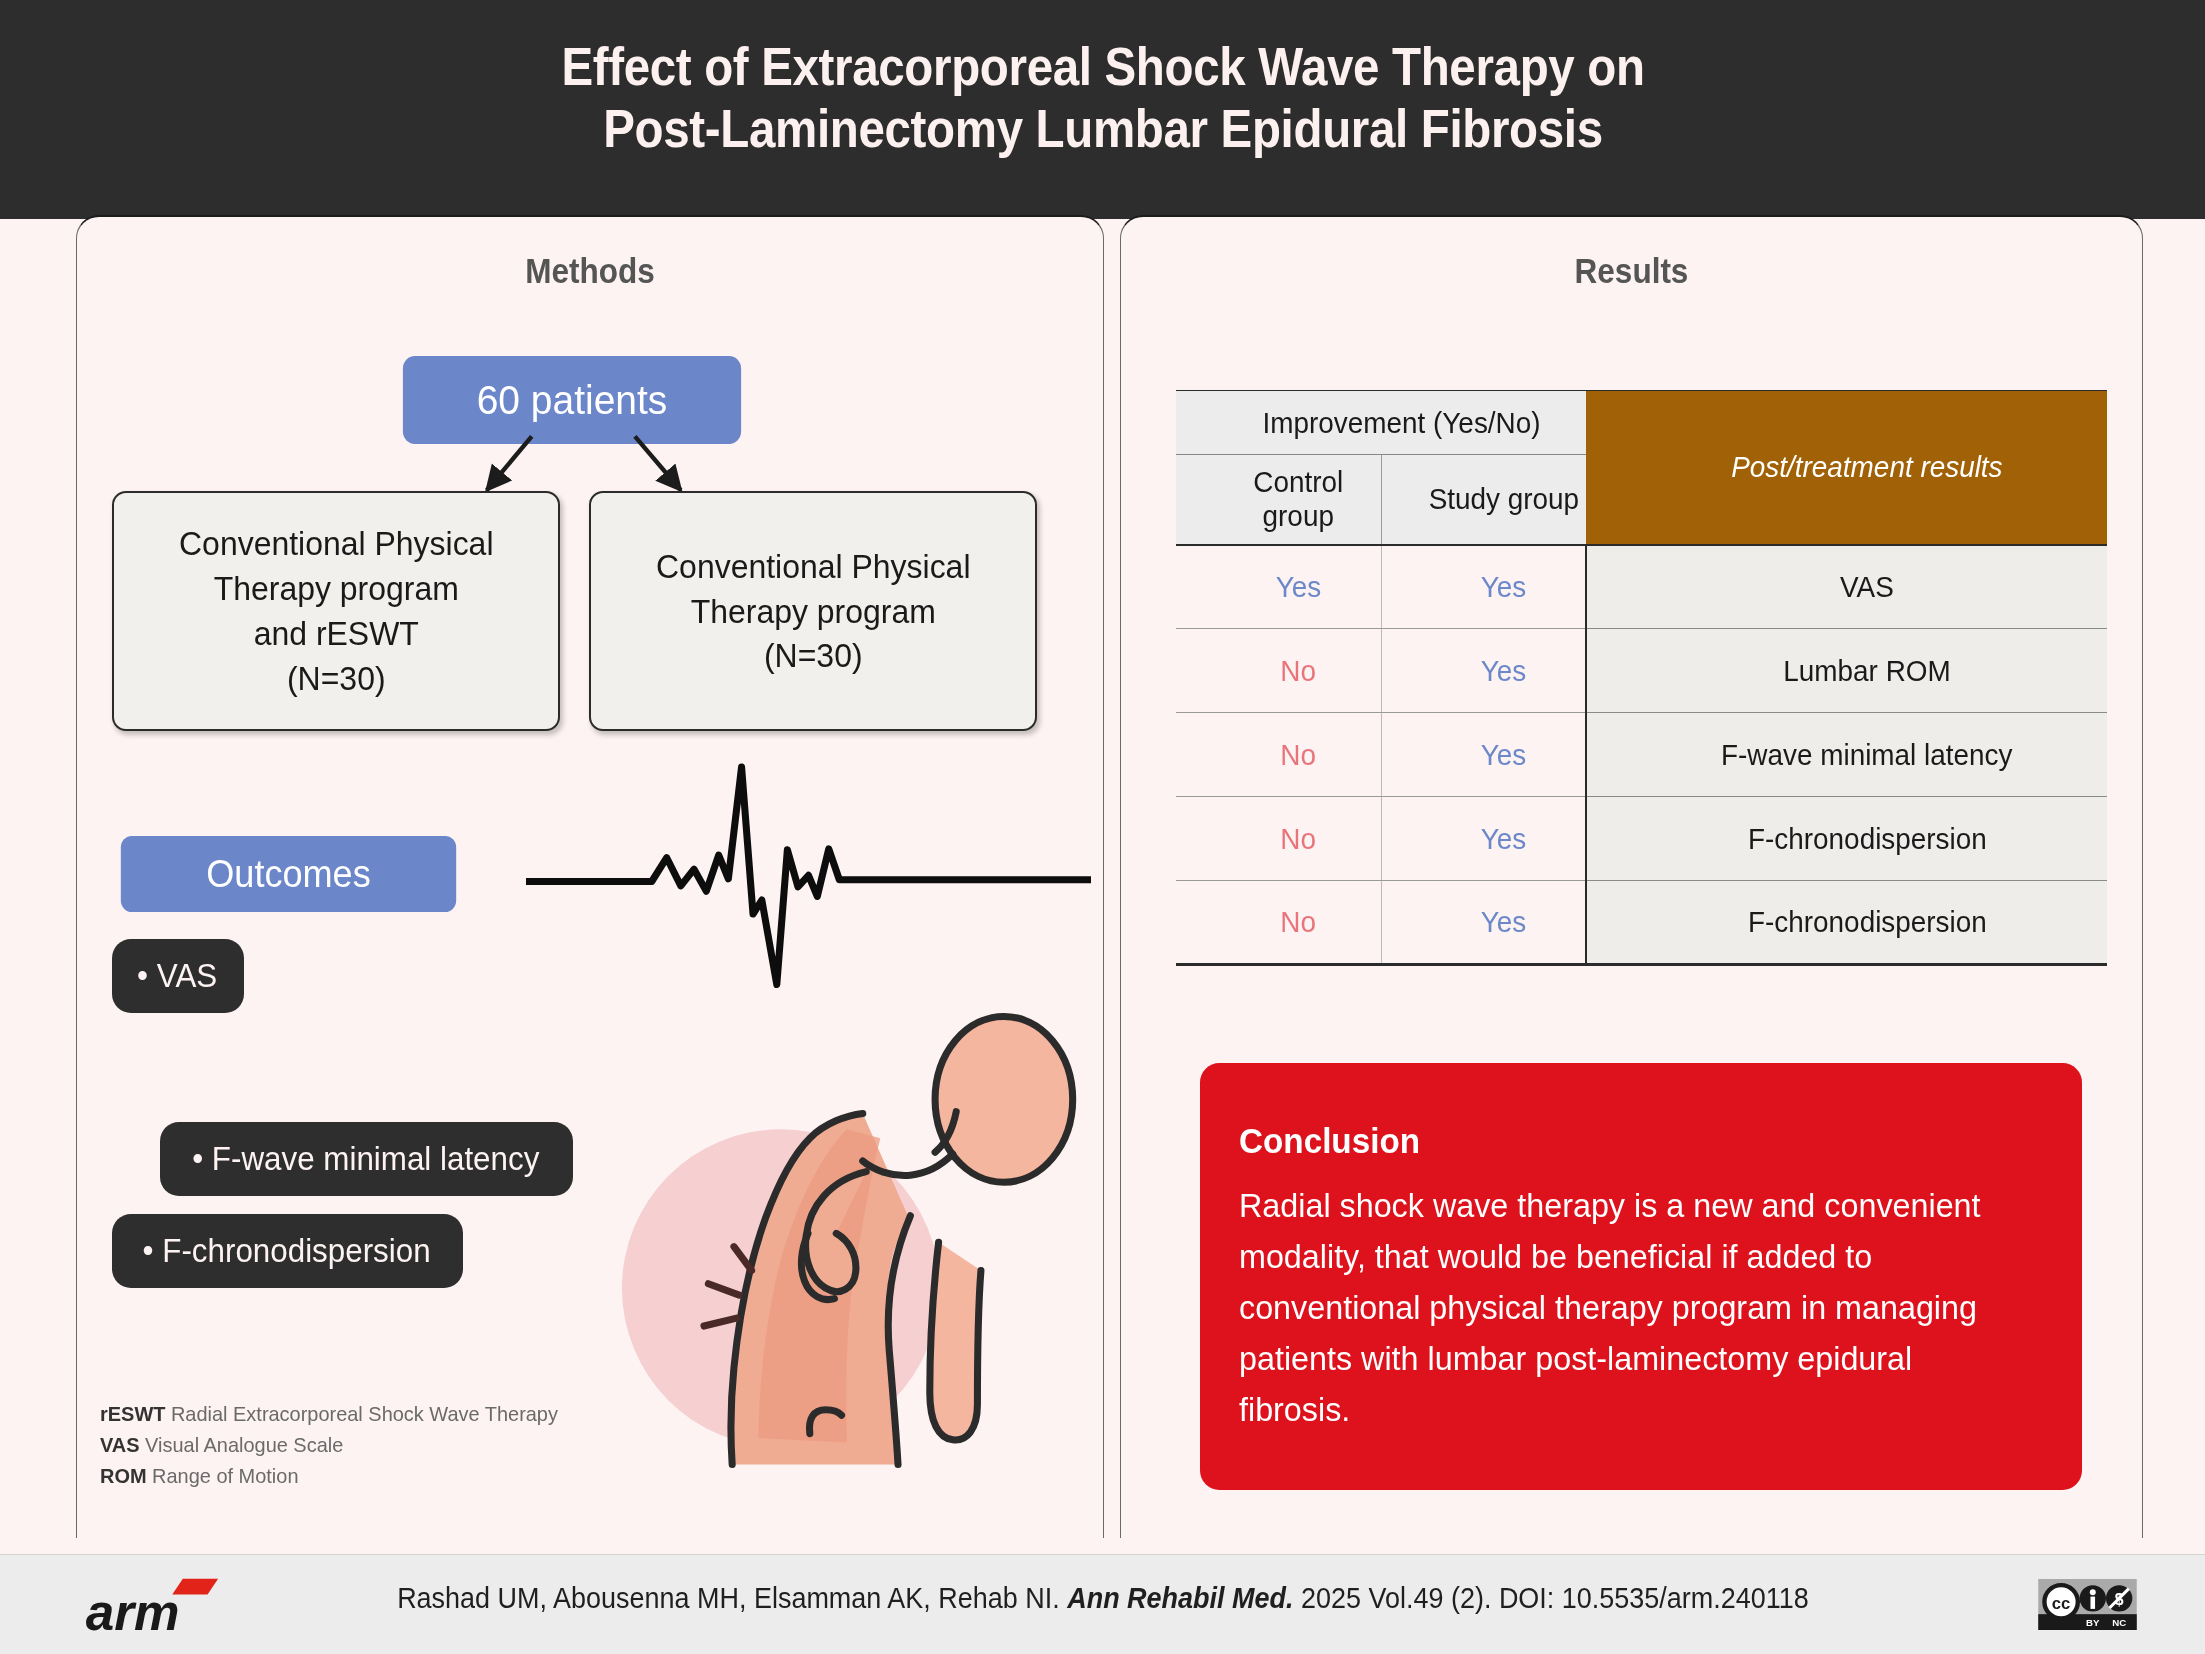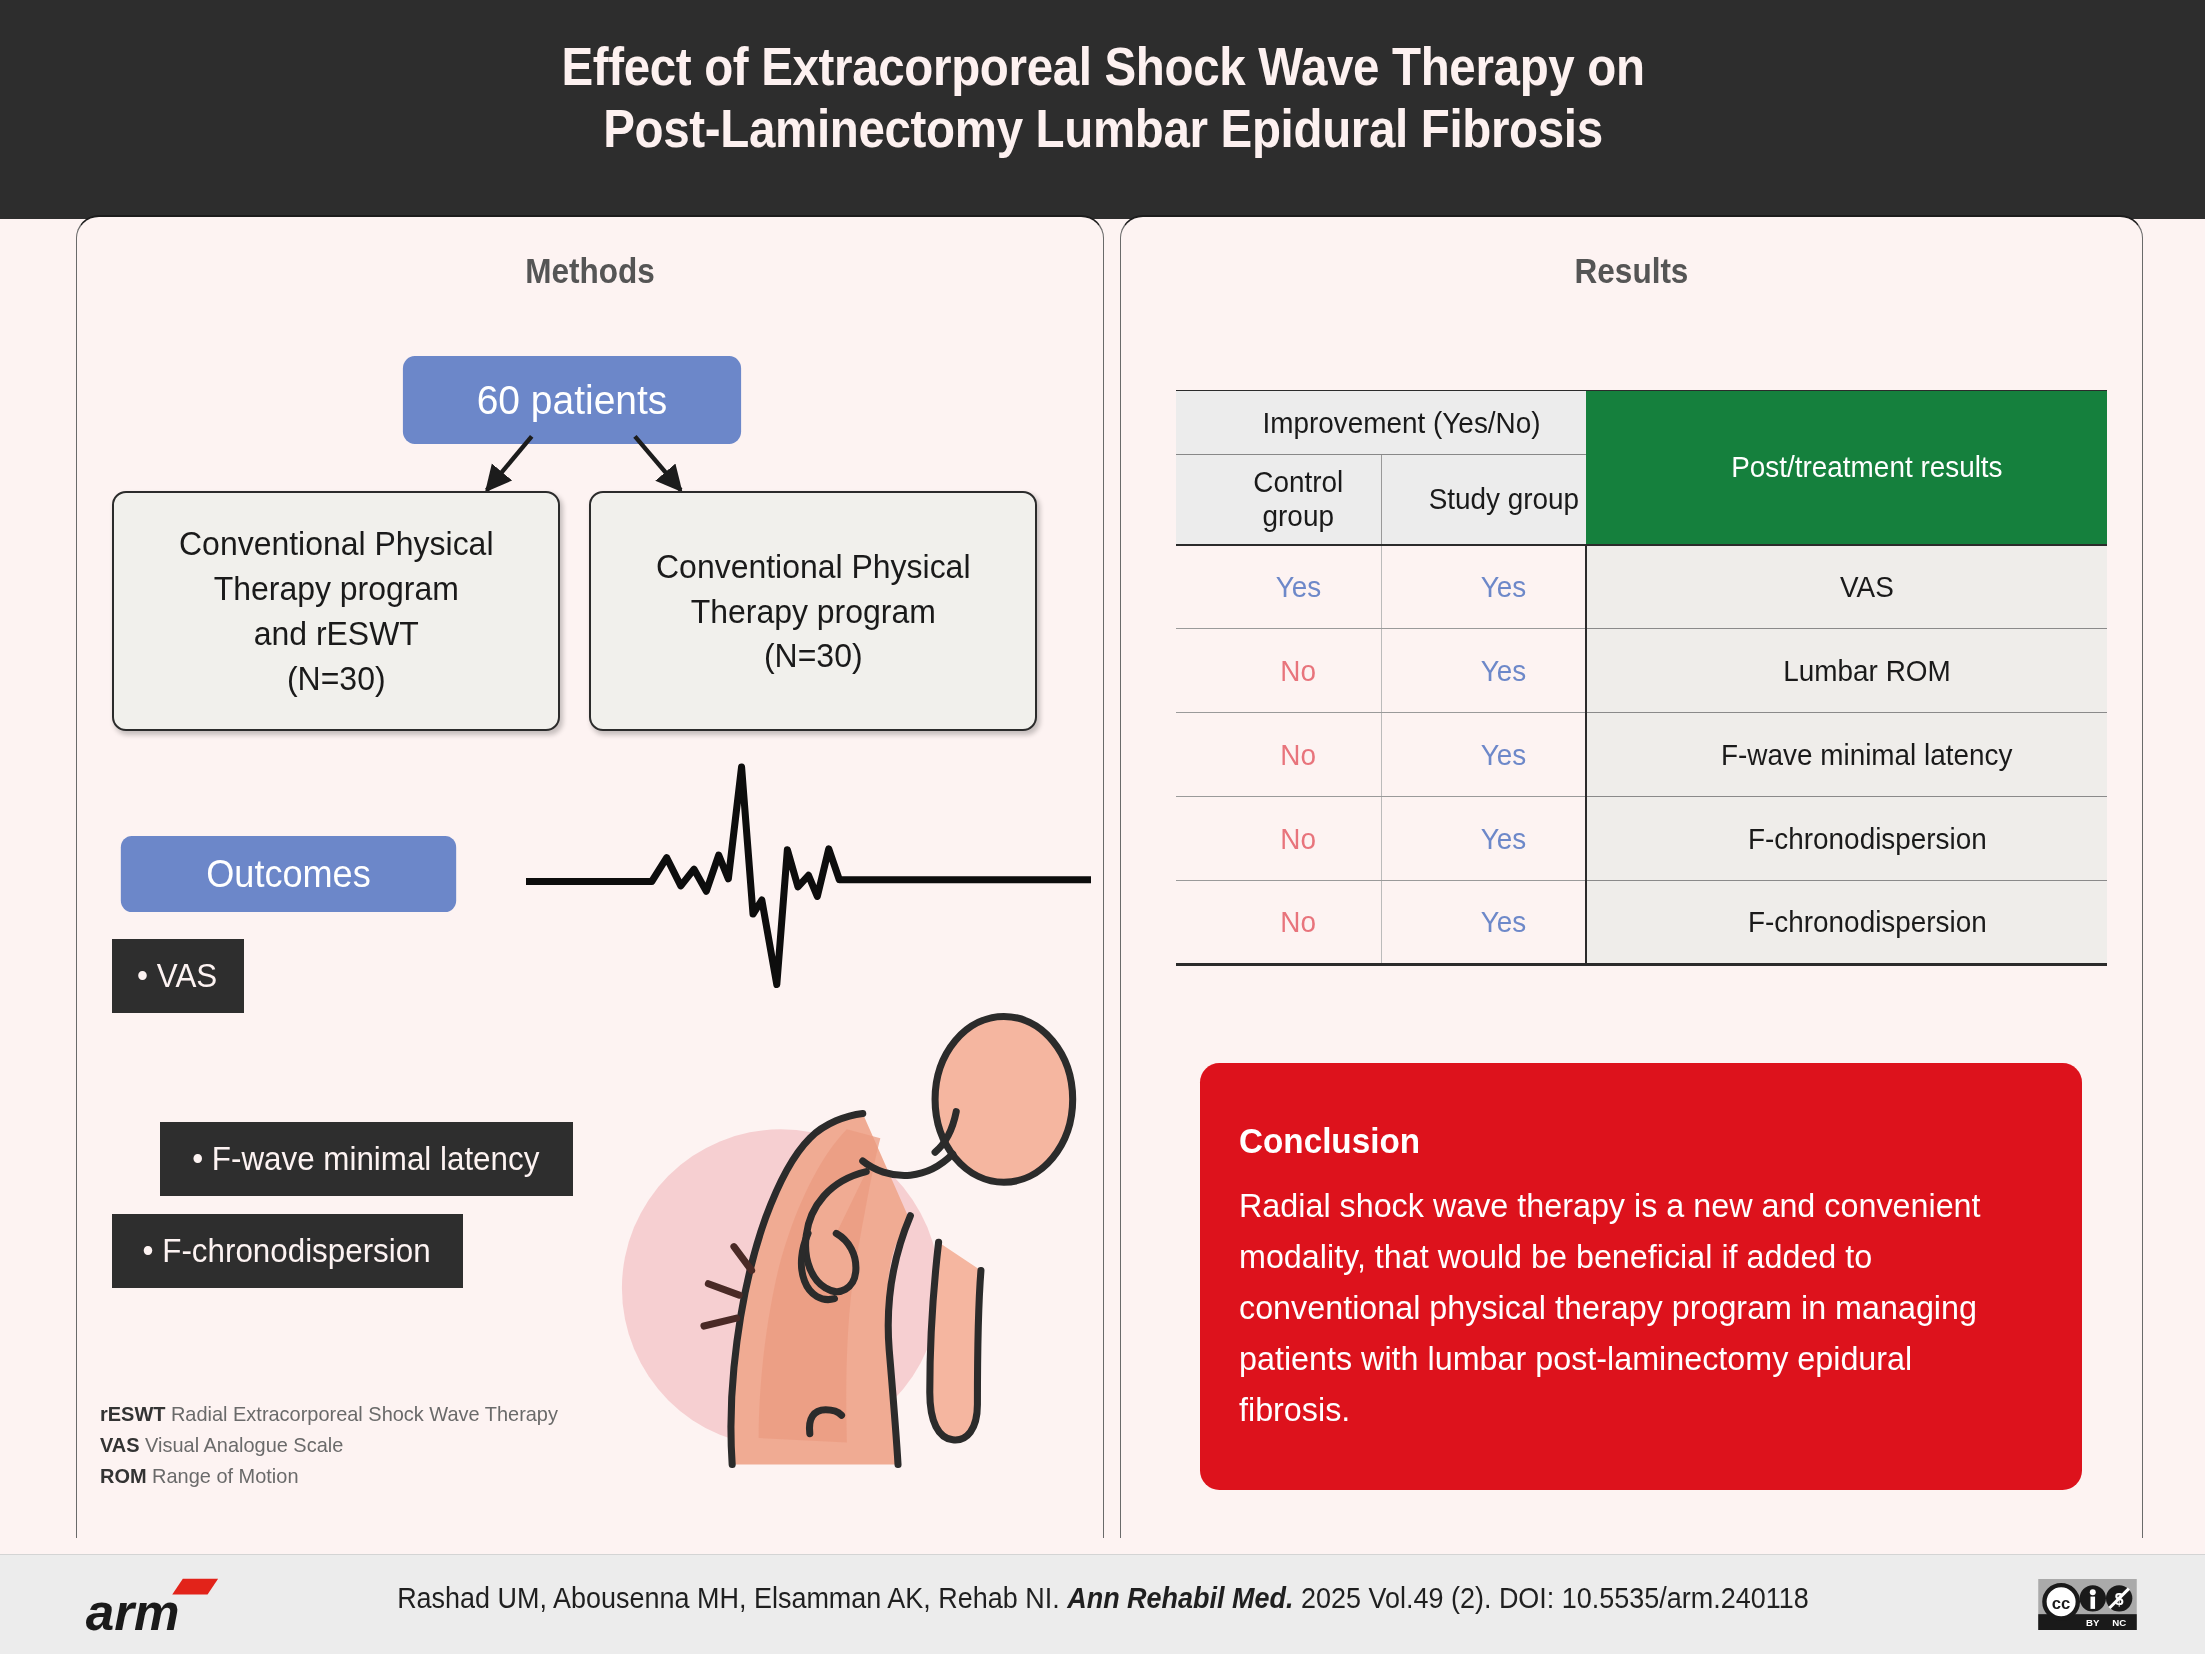--- a/index.html
+++ b/index.html
@@ -98,21 +98,21 @@
     display: flex; align-items: center; justify-content: center;
     color: #ffffff;
     font-family: "Liberation Sans Narrow", "Liberation Sans", sans-serif;
     font-size: 38px;
     transform: scaleX(0.95);
   }
   .chip {
     position: absolute; left: 112px;
     height: 74px;
     background: #2e2e2e;
-    border-radius: 0;
+    border-radius: 19px;
     display: flex; align-items: center;
     padding: 0 25px 0 23px;
     color: #fdf3f2;
     font-family: "Liberation Sans Narrow", "Liberation Sans", sans-serif;
     font-size: 33px;
     white-space: nowrap;
   }
   .chip .txt { transform: scaleX(0.95); display: inline-block; }
   .chip-0 { top: 939px; }
   .chip-1 { top: 1030px; }
@@ -159,25 +159,26 @@
     border-top: 1.8px solid #2b2b2b;
   }
   .th-group {
     background: #ececec;
     color: #1a1a1a;
     height: 90px;
     border-bottom: 2.6px solid #2b2b2b;
   }
   .th-group.c1 { border-right: 1.8px solid #999; }
   .th-post {
-    background: #15803d;
+    background: #a16207;
     color: #ffffff;
     font-size: 32px;
     border-top: 1.8px solid #2b2b2b;
     border-bottom: 2.6px solid #2b2b2b;
+    font-style: italic;
   }
   .rtable tbody td { height: 84px; }
   .cell-ctrl { background: #fdf3f2; border-right: 1.8px solid #bbb; border-bottom: 1.8px solid #9a9a9a; }
   .cell-study { background: #fdf3f2; border-bottom: 1.8px solid #9a9a9a; border-right: 2.6px solid #2b2b2b; }
   .cell-label { background: #efedea; color: #1a1a1a; border-bottom: 1.8px solid #8a8a8a; }
   .rtable tbody tr:last-child td { border-bottom: 3.5px solid #2b2b2b; }
   .yes { color: #6d88c9; }
   .no  { color: #e8747c; }
   .rt-inner { display: inline-block; transform: scaleX(0.93); }
 

